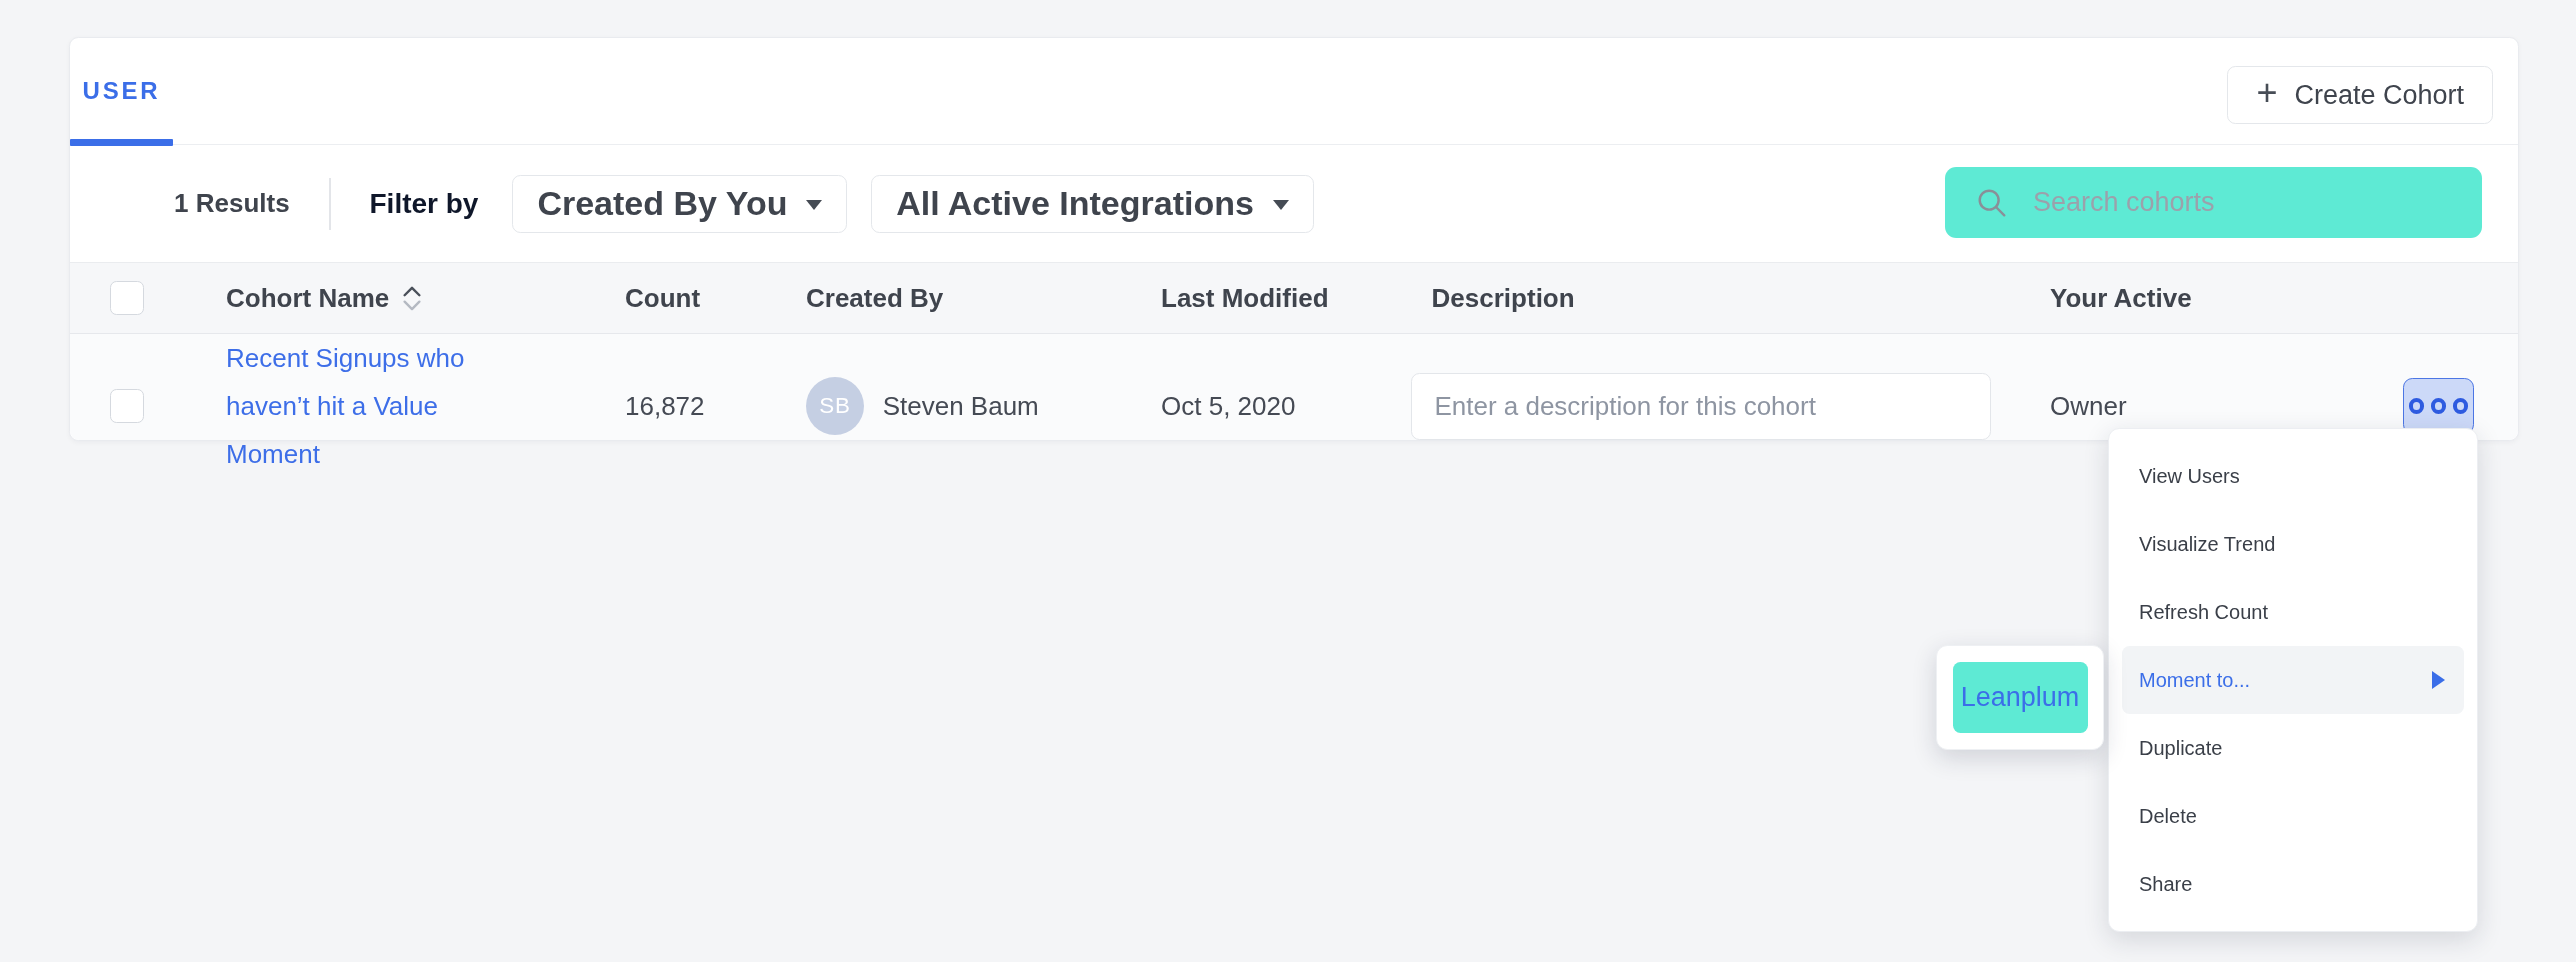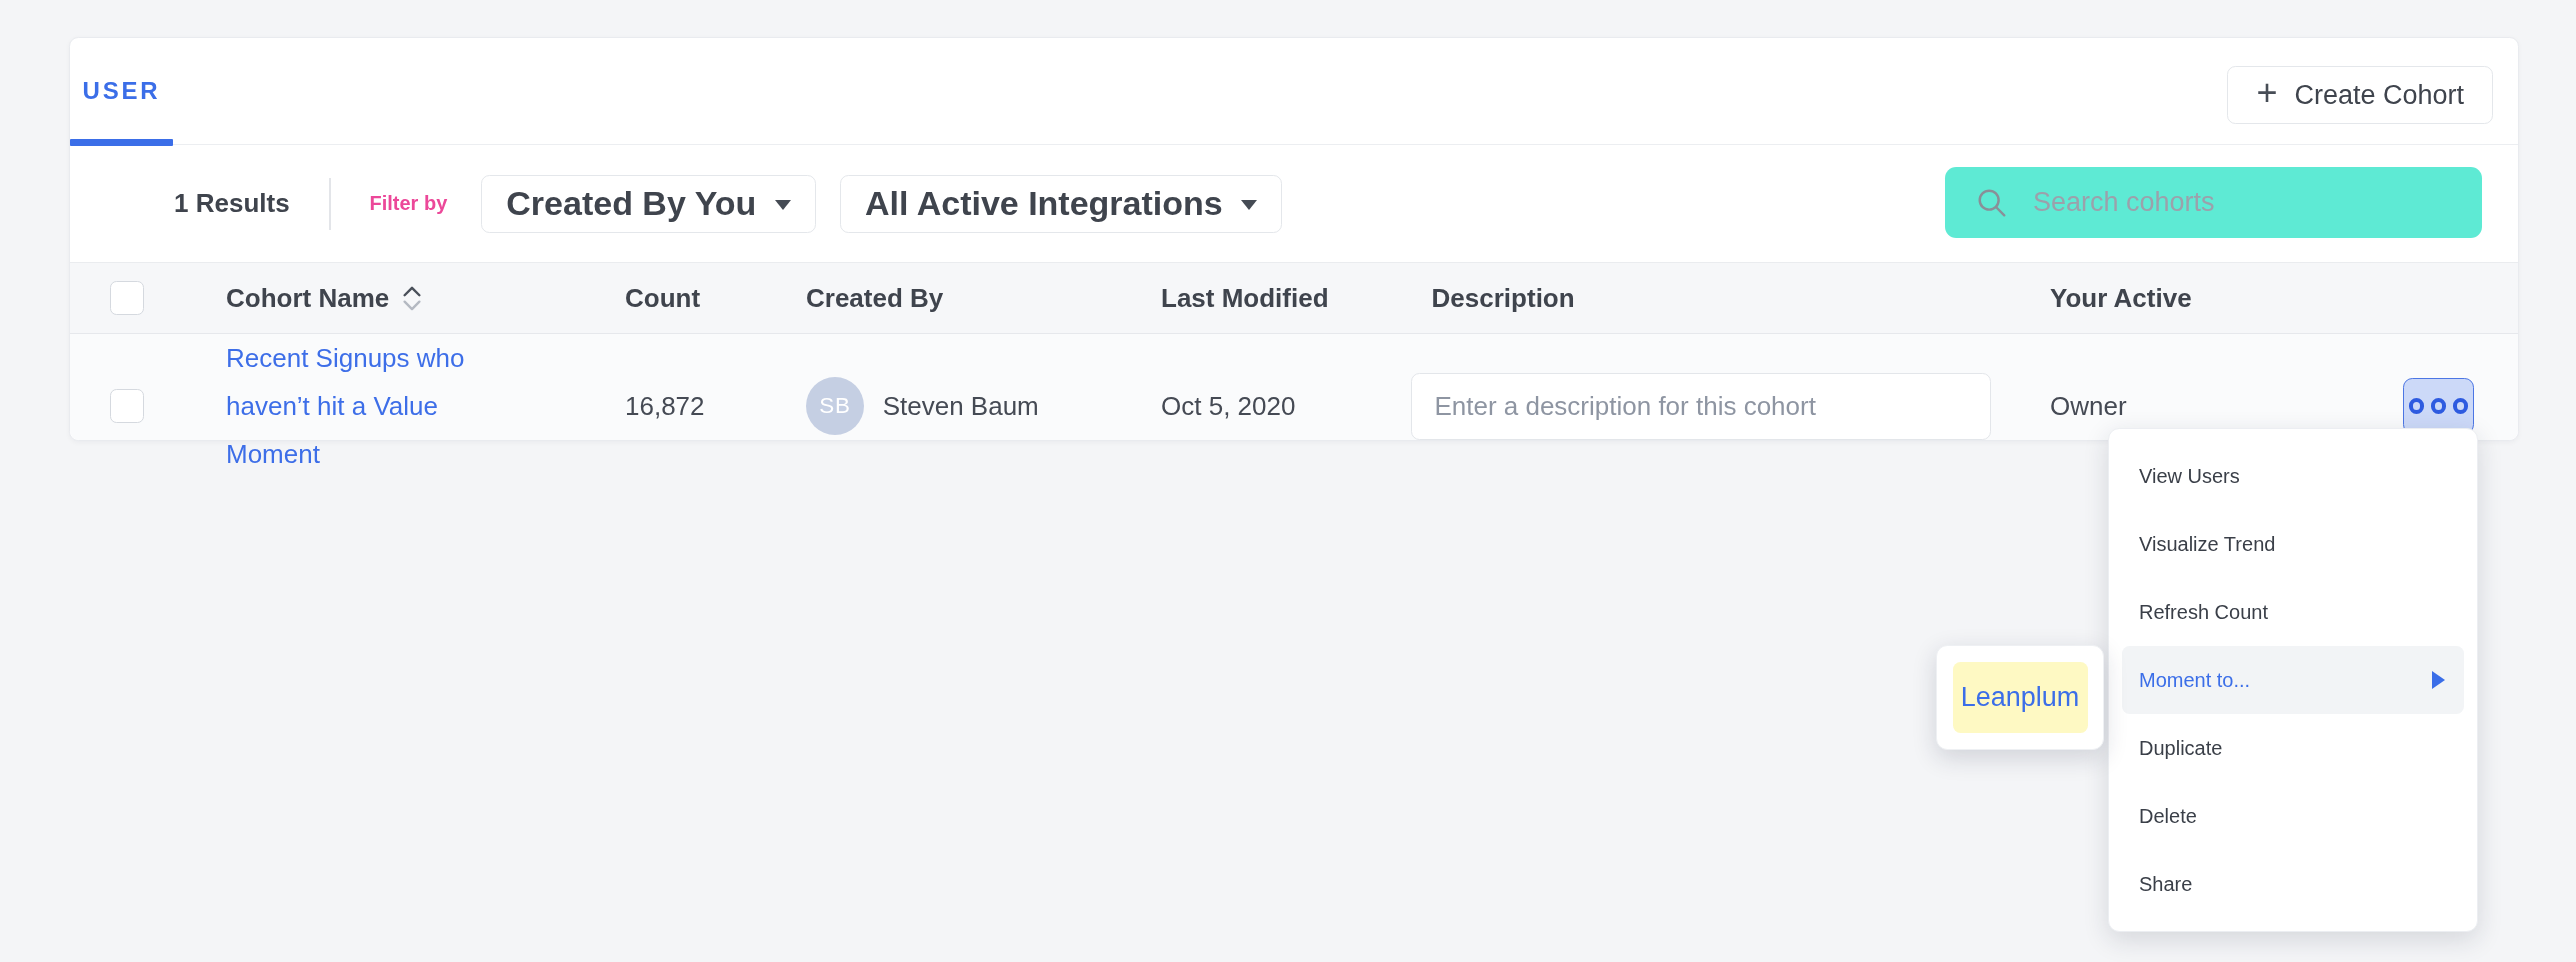--- a/index.html
+++ b/index.html
@@ -42,21 +42,21 @@
   }
   .plus-glyph{font-size:36px;font-weight:300;color:#474d56;line-height:1;margin-top:-3.7px;}
 
   
   .toolbar{
     position:relative;height:117px;display:flex;align-items:center;
     padding-left:104px;box-sizing:border-box;
   }
   .results{font-size:26px;font-weight:600;color:#3f444d;}
   .vdivider{width:1.9px;height:52px;background:#e3e5e9;margin:0 39px;}
-  .filter-by{font-size:20px;font-weight:600;color:#ec4899;margin-right:34px;}
+  .filter-by{font-size:28px;font-weight:600;color:#0f172a;margin-right:34px;}
   .filter-btn{
     height:58px;padding:0 24px;margin-right:24px;
     background:#fff;border:1.9px solid #e4e7eb;border-radius:8.4px;
     display:flex;align-items:center;gap:18.7px;
     font-family:inherit;font-size:34px;font-weight:600;color:#3f444d;cursor:pointer;
   }
   .caret-down{
     width:0;height:0;border-left:8.4px solid transparent;border-right:8.4px solid transparent;
     border-top:10.3px solid #454b54;margin-top:2.8px;
   }
@@ -143,21 +143,21 @@
 
   
   .submenu{
     position:absolute;left:1936px;top:645px;width:168px;height:105px;
     background:#fff;border:0.9px solid #eef0f3;border-radius:11.2px;
     box-shadow:0 7.5px 24px rgba(25,32,60,0.16);
     box-sizing:border-box;display:flex;align-items:center;justify-content:center;
     z-index:21;
   }
   .submenu-item{
-    width:135px;height:71px;background:#fef9c3;border-radius:7.5px;
+    width:135px;height:71px;background:#5eead4;border-radius:7.5px;
     display:flex;align-items:center;justify-content:center;
     font-size:27px;color:#3b6ee8;cursor:pointer;
   }
 </style>
 </head>
 <body>
 
 <div id="stage">
 
   <div class="card">

